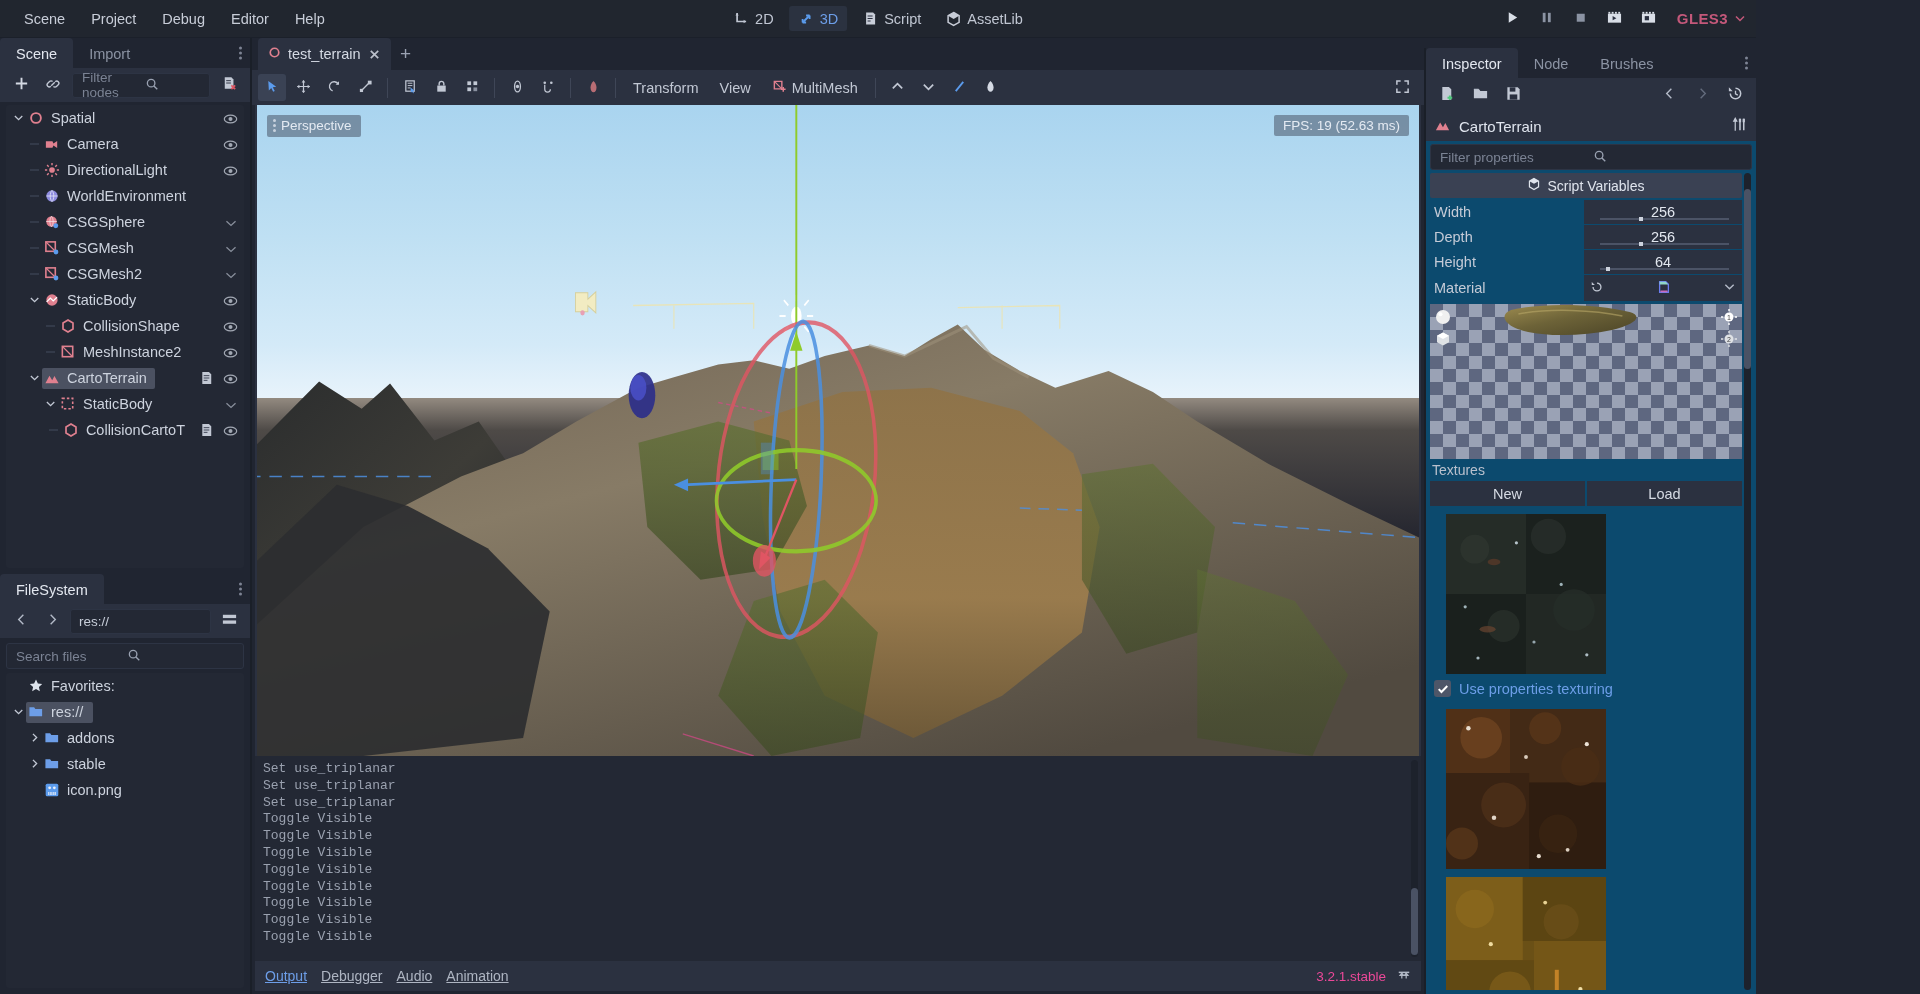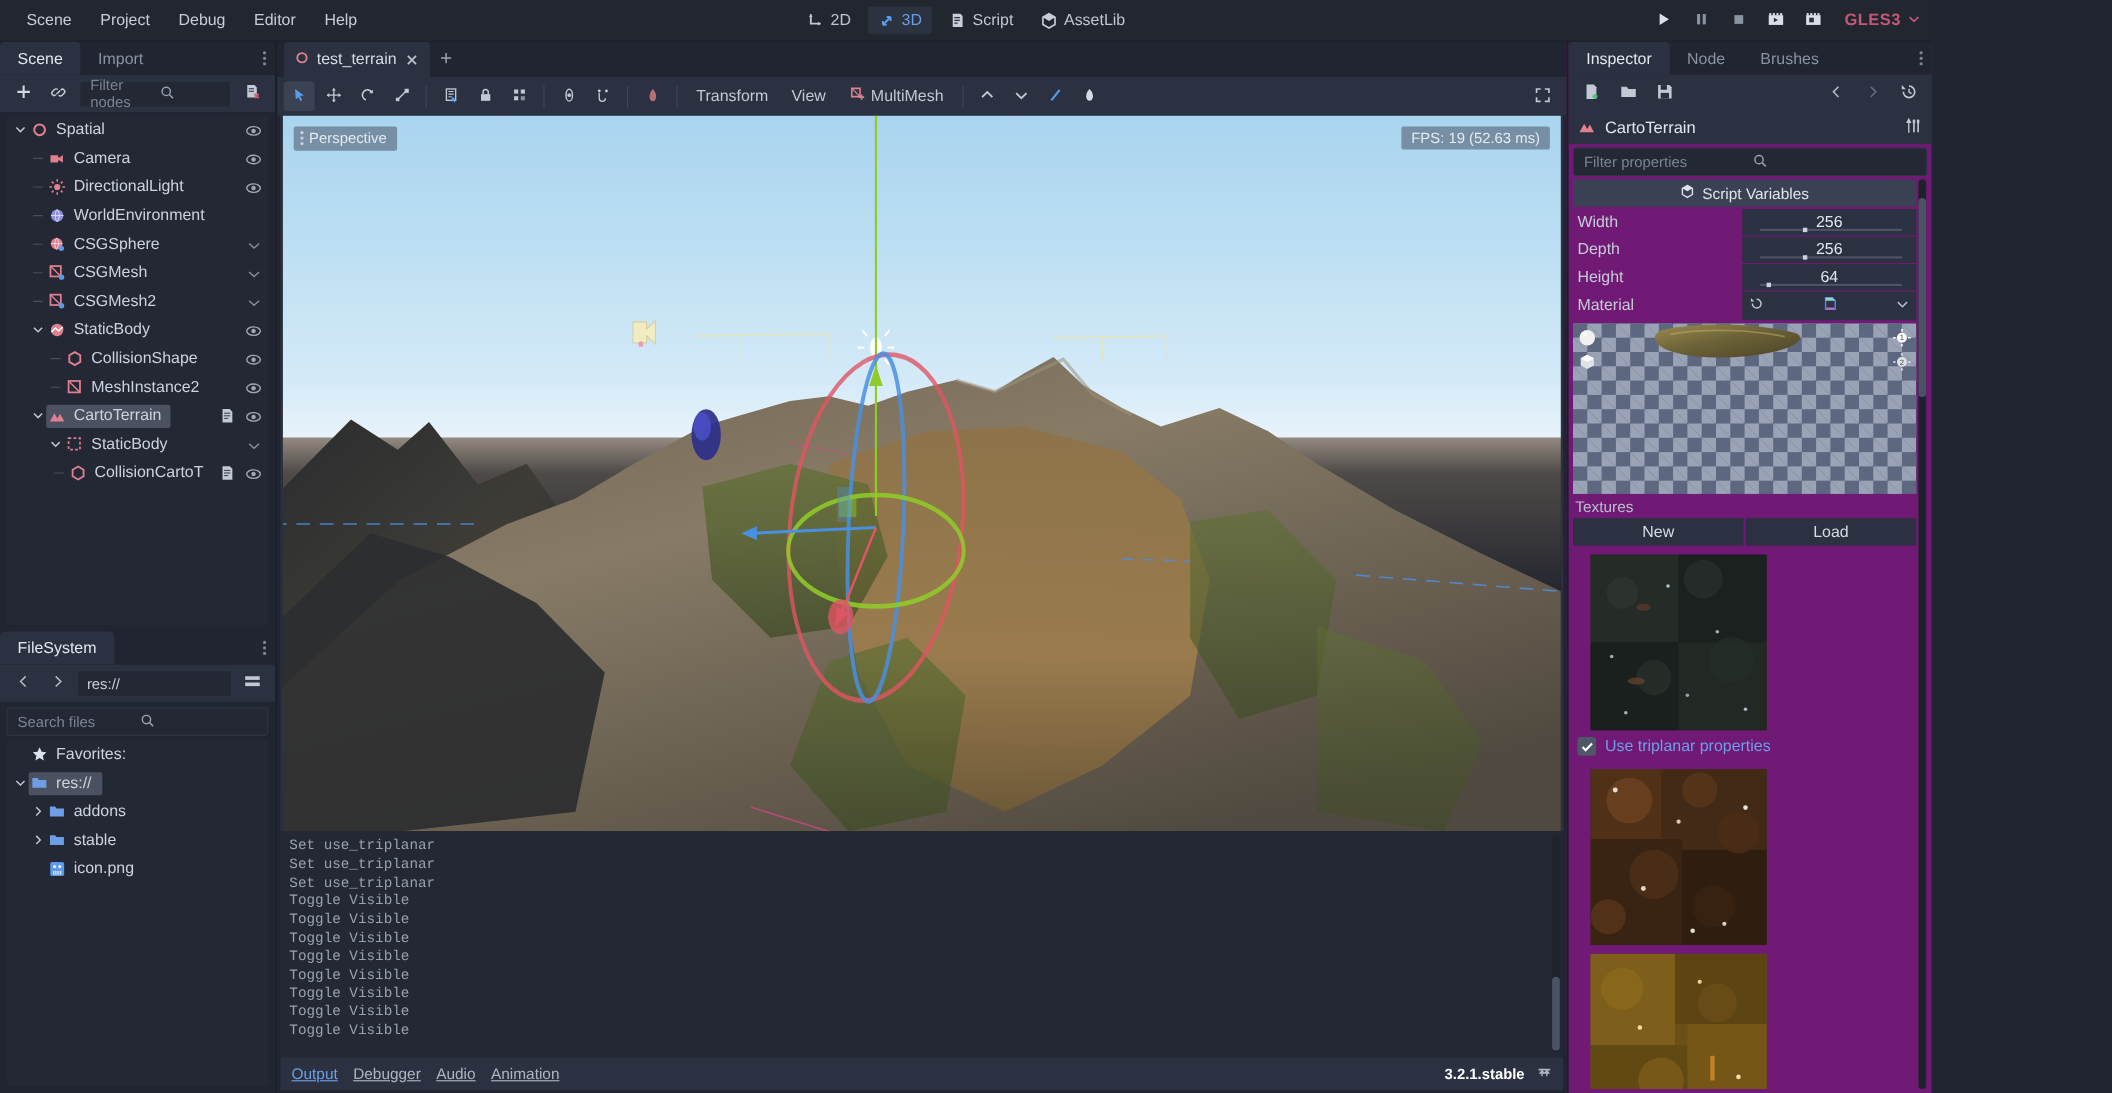--- a/index.html
+++ b/index.html
@@ -204,26 +204,26 @@
   }
   .out-scroll i { position: absolute; left:0; right:0; bottom: 2px; height: 34%;
     background: #4a5264; border-radius: 4px; display:block; }
 
   .status-bar {
     height: 30px; flex: 0 0 30px; background: #2b3140; display: flex; align-items: center;
     padding: 0 10px; gap: 14px; margin: 0 3px 3px 3px;
   }
   .status-tab { font-size: 14px; color: #aeb5c2; cursor: default; text-decoration: underline; }
   .status-tab.active { color: #6d9ee8; }
-  .status-right { margin-left: auto; display: flex; align-items: center; gap: 11px; color: #ffffff; font-size: 13.5px; font-weight: bold;}
+  .status-right { margin-left: auto; display: flex; align-items: center; gap: 11px; color: #ec4899; font-size: 13.5px;}
 
   
   .right-dock {
     width: 332px; flex: 0 0 332px; display: flex; flex-direction: column;
-    background: #701a75; border-left: 2px solid #1a1f28;
+    background: #0c4a6e; border-left: 2px solid #1a1f28; margin-top: 10px;
   }
   .insp-toolbar {
     height: 33px; flex: 0 0 33px; background: #2b3140; display: flex; align-items: center;
     padding: 0 8px; gap: 7px;
   }
   .insp-spacer { flex: 1; }
   .insp-node-row {
     height: 30px; flex: 0 0 30px; background: #2b3140; display: flex; align-items: center;
     padding: 0 8px; gap: 8px; font-size: 15px; color: #e0e5ee;
   }
@@ -1439,21 +1439,21 @@
                 <circle cx="20" cy="90" r="1" fill="#a4b5bc"></circle>
             </g>
           </svg>
 
           <div class="tri-row">
             <span class="tri-chk">
               <svg viewBox="0 0 14 14" width="12" height="12">
                   <path d="M2 7.2l3.2 3.3L12 3.5" stroke="#ffffff" stroke-width="2.3" fill="none"></path>
                 </svg>
             </span>
-            <span class="tri-label">Use triplanar properties</span>
+            <span class="tri-label">Use properties texturing</span>
           </div>
 
           <svg class="tex-thumb" viewBox="0 0 100 100">
             <rect width="100" height="100" fill="#3b2415"></rect>
             <g>
               <rect x="0" y="0" width="40" height="40" fill="#503017"></rect>
               <rect x="40" y="0" width="60" height="46" fill="#432a16"></rect>
               <rect x="0" y="40" width="52" height="60" fill="#392313"></rect>
               <rect x="52" y="46" width="48" height="54" fill="#2f1d10"></rect>
               <circle cx="22" cy="18" r="13" fill="#6e4320" opacity=".8"></circle>

